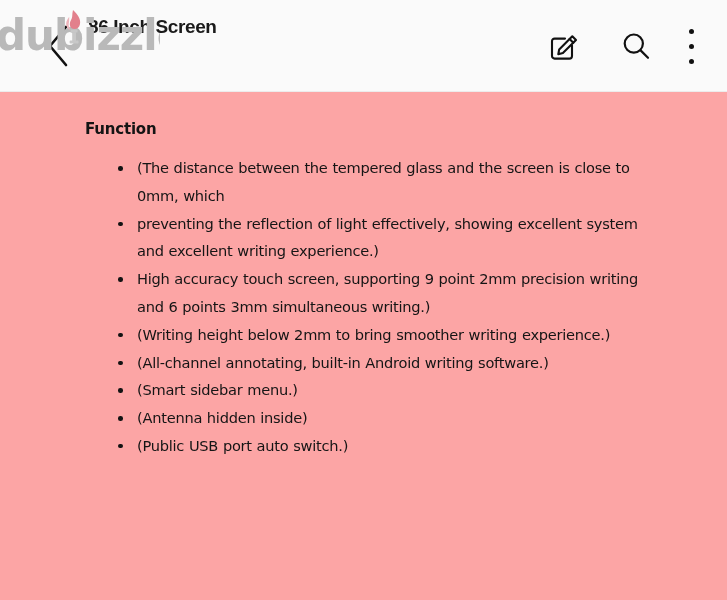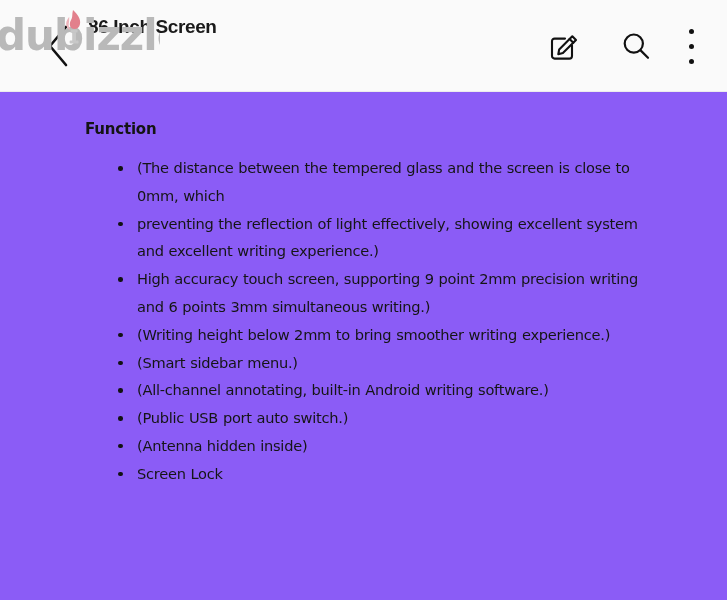--- a/index.html
+++ b/index.html
@@ -88,21 +88,21 @@
     width: 5px; height: 5px;
     border-radius: 50%;
     background: #111111;
     margin: 5px 0;
   }
 
   
   .content {
     position: relative;
     padding: 0;
-    background: #8b5cf6;
+    background: #fca5a5;
     height: 508px;
     box-sizing: border-box;
   }
 
   .section-title {
     position: absolute;
     left: 85px;
     top: 120px;
     font-size: 15px;
     font-weight: 700;
@@ -217,30 +217,27 @@
       <li>
           <span class="li-text">preventing the reflection of light effectively, showing excellent system and excellent writing experience.)</span>
         </li>
       <li>
           <span class="li-text">High accuracy touch screen, supporting 9 point 2mm precision writing and 6 points 3mm simultaneous writing.)</span>
         </li>
       <li>
           <span class="li-text">(Writing height below 2mm to bring smoother writing experience.)</span>
         </li>
       <li>
+          <span class="li-text">(All-channel annotating, built-in Android writing software.)</span>
+        </li>
+      <li>
           <span class="li-text">(Smart sidebar menu.)</span>
         </li>
       <li>
-          <span class="li-text">(All-channel annotating, built-in Android writing software.)</span>
+          <span class="li-text">(Antenna hidden inside)</span>
         </li>
       <li>
           <span class="li-text">(Public USB port auto switch.)</span>
-        </li>
-      <li>
-          <span class="li-text">(Antenna hidden inside)</span>
-        </li>
-      <li>
-          <span class="li-text">Screen Lock</span>
         </li>
     </ul>
 
   </div>
 </div>
 
 </body></html>

